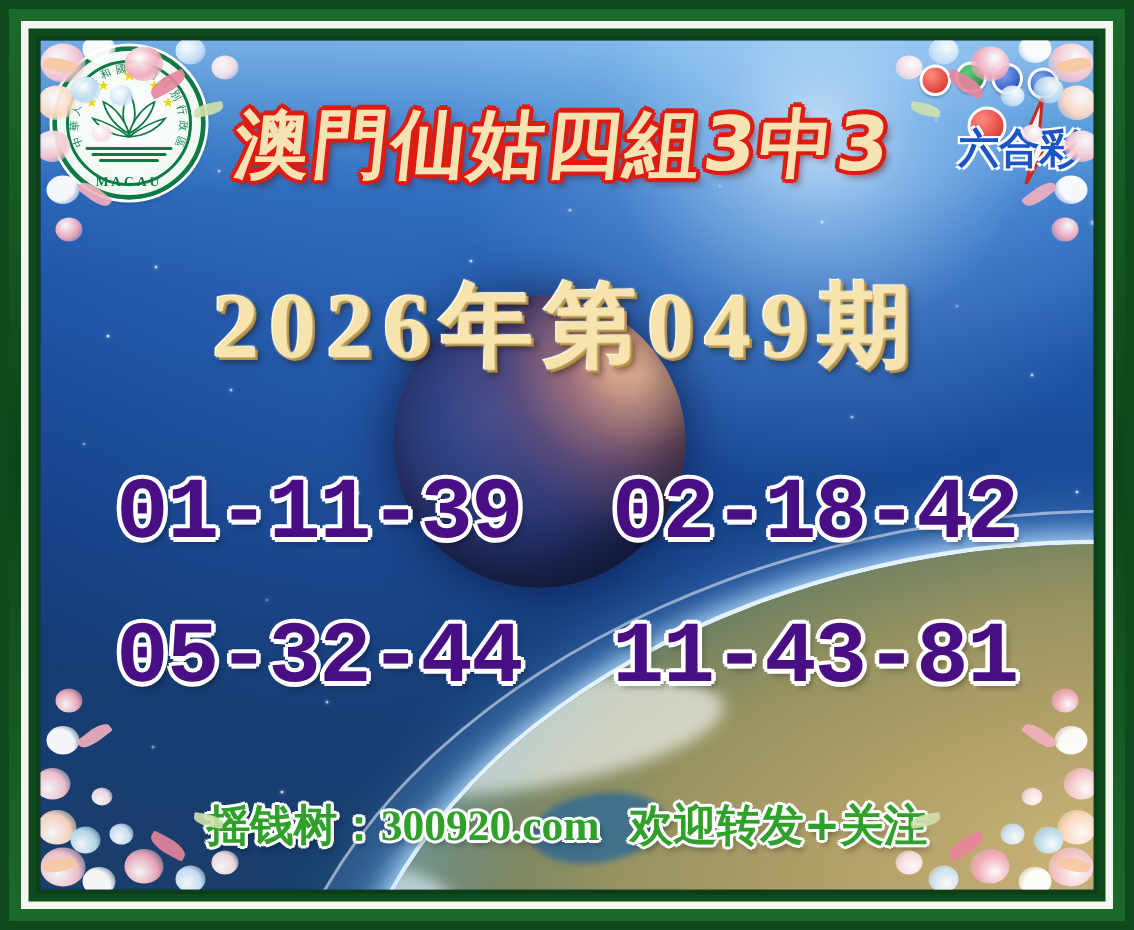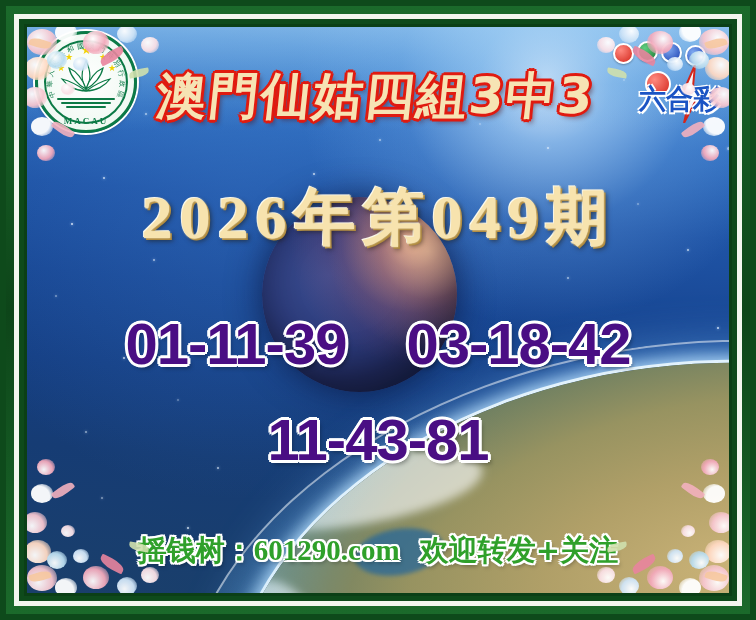--- a/index.html
+++ b/index.html
@@ -238,21 +238,21 @@
   
   .numbers{
     position:absolute;left:40px;right:40px;top:268px;
   }
   .numrow{
     display:flex;justify-content:center;align-items:center;
     gap:60px;
     height:96px;
   }
   .numcell{
-    font-family:Liberation Sans, sans-serif;
+    font-family:Liberation Mono, monospace;
     font-size:58px;font-weight:bold;
     letter-spacing:-1px;
     color:#4a0e84;
     white-space:nowrap;
     text-shadow:
       -2px -2px 0 #ffffff, 2px -2px 0 #ffffff,
       -2px  2px 0 #ffffff, 2px  2px 0 #ffffff,
       -3px  0   0 #ffffff, 3px  0   0 #ffffff,
        0   -3px 0 #ffffff, 0    3px 0 #ffffff,
        3px  4px 4px rgba(0,0,0,.35);
@@ -402,29 +402,30 @@
         </svg>
         <div class="cn">六合彩</div>
       </div>
     </div>
 
     <div class="issue">2026年第049期</div>
 
     <div class="numbers">
       <div class="numrow">
         <div class="numcell">01-11-39</div>
-        <div class="numcell">03-18-42</div>
+        <div class="numcell">02-18-42</div>
       </div>
       <div class="numrow">
+        <div class="numcell">05-32-44</div>
         <div class="numcell">11-43-81</div>
       </div>
     </div>
 
     <div class="footer">
-      <span>摇钱树</span><span>：</span><span class="dom">601290.</span><span class="dom">com</span>&nbsp;&nbsp;<span>欢迎转发+关注</span>
+      <span>摇钱树</span><span>：</span><span class="dom">300920.</span><span class="dom">com</span>&nbsp;&nbsp;<span>欢迎转发+关注</span>
     </div>
 
     <div class="floral tl">
         <div class="blob" style="left: 6px; top: 8px; width: 30px; height: 26px; background: radial-gradient(circle at 38% 34%, rgb(255, 255, 255) 0%, rgb(247, 198, 207) 55%, rgba(255, 255, 255, 0.05) 100%);"></div>
         <div class="blob" style="left: 34px; top: 2px; width: 22px; height: 19px; background: radial-gradient(circle at 38% 34%, rgb(255, 255, 255) 0%, rgb(255, 255, 255) 55%, rgba(255, 255, 255, 0.05) 100%);"></div>
         <div class="blob" style="left: 62px; top: 10px; width: 26px; height: 23px; background: radial-gradient(circle at 38% 34%, rgb(255, 255, 255) 0%, rgb(243, 169, 187) 55%, rgba(255, 255, 255, 0.05) 100%);"></div>
         <div class="blob" style="left: 96px; top: 4px; width: 20px; height: 18px; background: radial-gradient(circle at 38% 34%, rgb(255, 255, 255) 0%, rgb(207, 228, 247) 55%, rgba(255, 255, 255, 0.05) 100%);"></div>
         <div class="blob" style="left: 120px; top: 16px; width: 18px; height: 16px; background: radial-gradient(circle at 38% 34%, rgb(255, 255, 255) 0%, rgb(249, 223, 229) 55%, rgba(255, 255, 255, 0.05) 100%);"></div>
         <div class="blob" style="left: 4px; top: 36px; width: 26px; height: 23px; background: radial-gradient(circle at 38% 34%, rgb(255, 255, 255) 0%, rgb(255, 217, 194) 55%, rgba(255, 255, 255, 0.05) 100%);"></div>
         <div class="blob" style="left: 26px; top: 30px; width: 20px; height: 18px; background: radial-gradient(circle at 38% 34%, rgb(255, 255, 255) 0%, rgb(185, 220, 239) 55%, rgba(255, 255, 255, 0.05) 100%);"></div>

